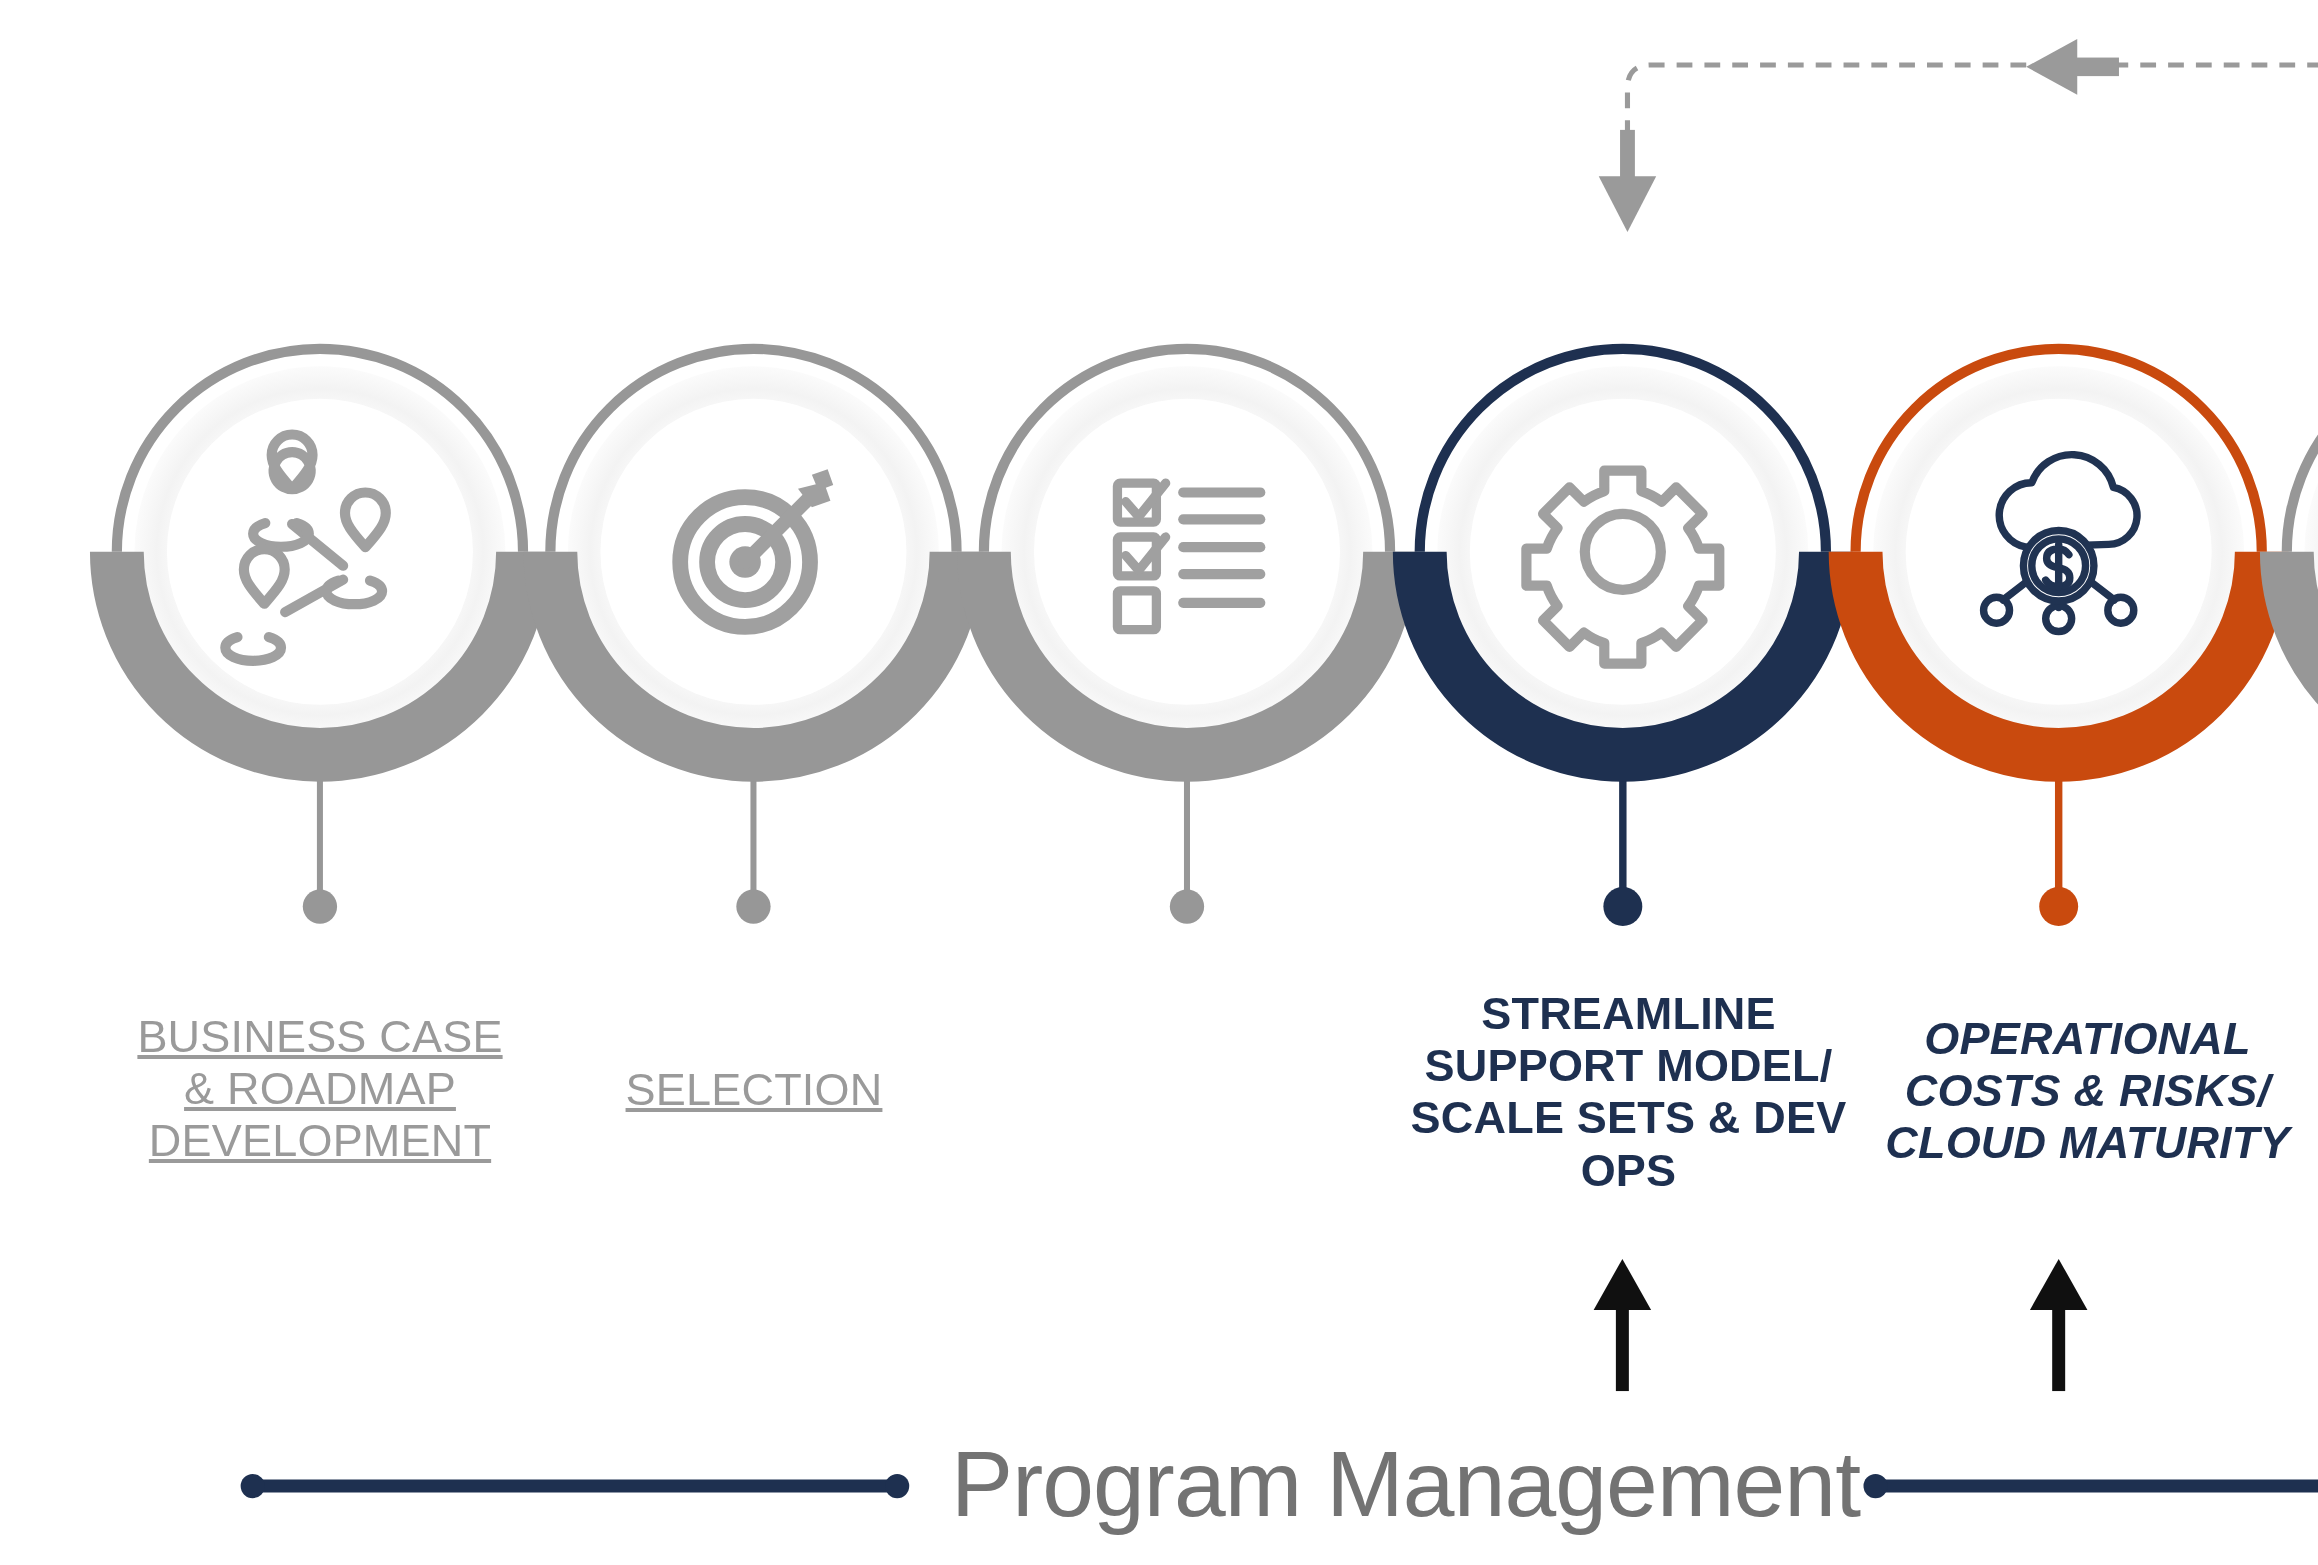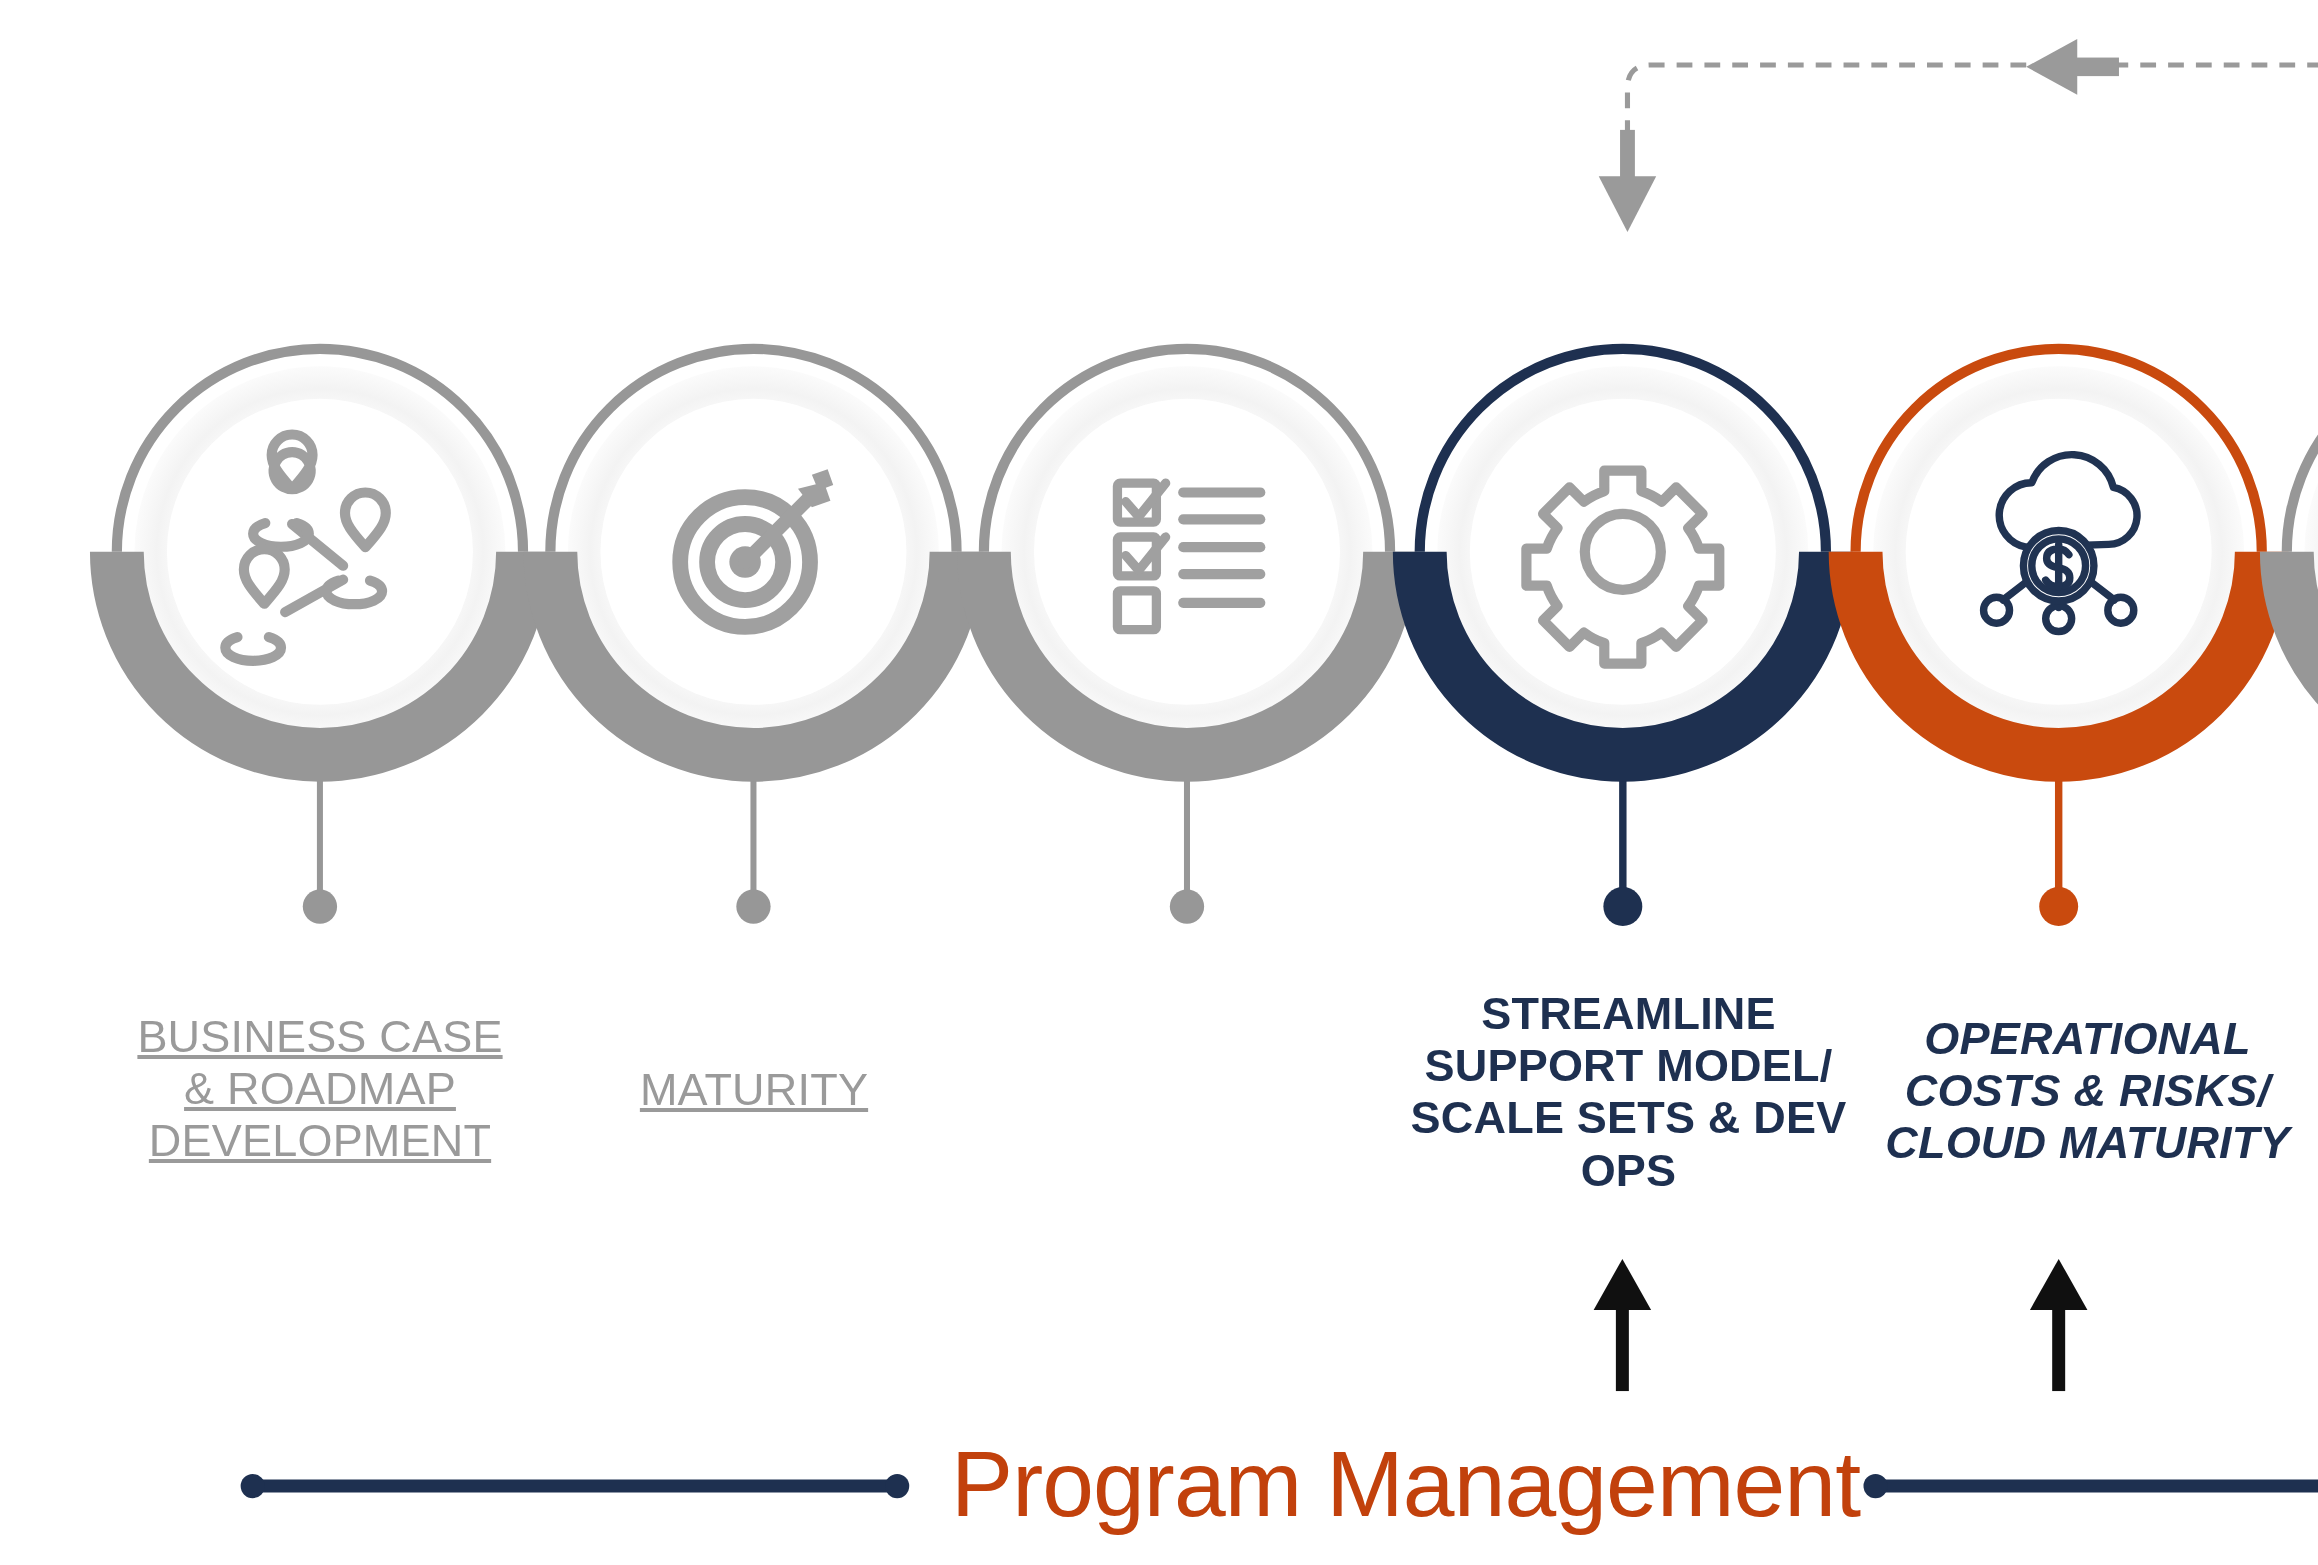--- a/index.html
+++ b/index.html
@@ -41,21 +41,21 @@
     font-size: 45px;
     text-decoration: underline;
   }
   .label.active {
     color: #1e3050;
     font-weight: 700;
     font-size: 45px;
   }
   .program-title {
     position: absolute;
-    color: #c2410c;
+    color: #737373;
     font-family: "Liberation Sans", sans-serif;
     font-weight: 300;
     font-size: 93px;
     letter-spacing: -0.9px;
     white-space: nowrap;
   }
 </style>
 </head>
 <body>
 
@@ -237,21 +237,21 @@
       <line x1="4045" y1="3205" x2="5475" y2="3205" stroke="#1e3050" stroke-width="28" stroke-linecap="round"></line>
       <circle cx="4045" cy="3205" r="26" fill="#1e3050"></circle>
       <circle cx="5475" cy="3205" r="26" fill="#1e3050"></circle>
     </g>
   </svg>
 
   <div class="label muted" style="left:102px; top:1011px; width:436px;">BUSINESS CASE
 &amp; ROADMAP
 DEVELOPMENT</div>
 
-  <div class="label muted" style="left:536px; top:1064px; width:436px;">MATURITY</div>
+  <div class="label muted" style="left:536px; top:1064px; width:436px;">SELECTION</div>
 
 
   <div class="label active" style="left:1400px; top:988px; width:445px;margin-left:6px;">STREAMLINE
 SUPPORT MODEL/
 SCALE SETS &amp; DEV
 OPS</div>
 
   <div class="label active" style="left:1872px; top:1013px; width:431px;font-style:italic;">OPERATIONAL
 COSTS &amp; RISKS/
 CLOUD MATURITY</div>

